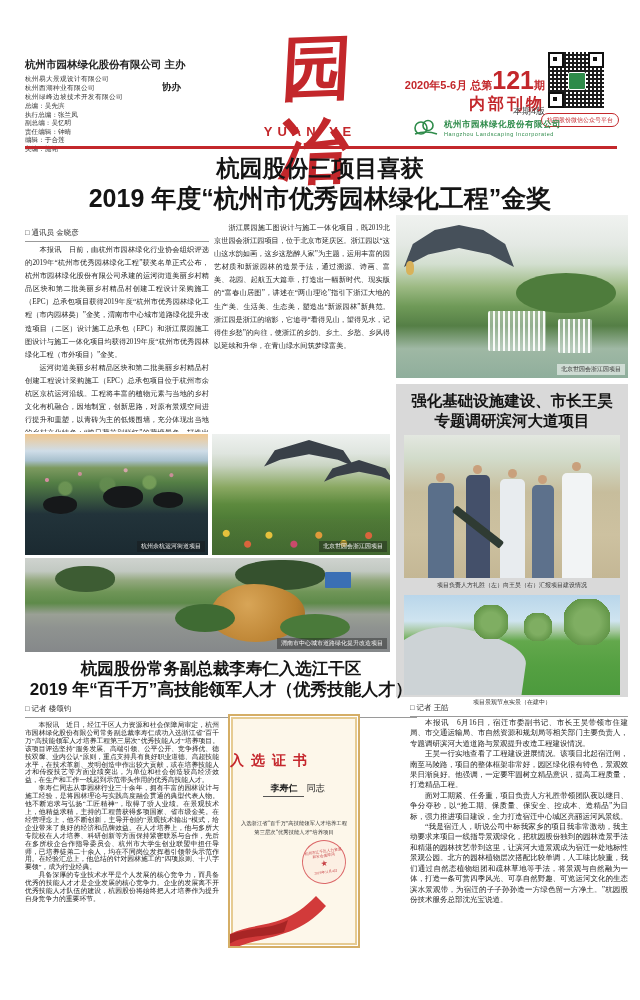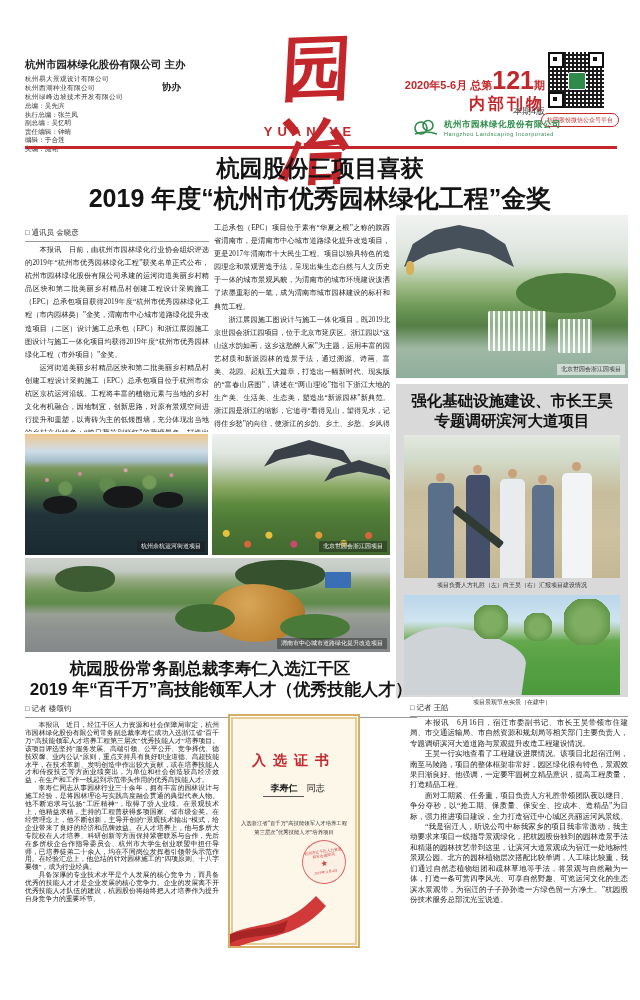--- a/index.html
+++ b/index.html
@@ -101,21 +101,21 @@
 
   
   .gray-box{background:#d9d9d9;}
   .h2line{font-family:"Liberation Sans",sans-serif;font-weight:bold;font-size:15.5px;color:#141414;
         text-align:center;line-height:19.5px;}
   .gray-cap{font-size:6px;color:#333;text-align:center;font-family:"Liberation Sans",sans-serif;}
 
   
   .cert{background:#fdf7ea;border:2px solid #d5ae66;box-shadow:inset 0 0 0 1px #fff, inset 0 0 0 3px #e6cb92;
         overflow:hidden;}
-  .cert-title{color:#c5272d;font-weight:bold;font-size:14px;letter-spacing:7px;text-align:center;
+  .cert-title{color:#c5272d;font-weight:bold;font-size:14px;letter-spacing:7px;
         font-family:"Liberation Serif",serif;}
   .cert-name-row{text-align:center;font-size:9px;color:#222;}
   .cert-name{display:inline-block;border-bottom:1px solid #555;padding:0 7px 1px;font-weight:bold;}
   .cert-line{font-size:5.8px;color:#333;text-align:center;line-height:9px;transform:scale(.92);}
   .stamp{position:absolute;right:12px;bottom:62px;width:42px;height:42px;border:1.5px solid rgba(205,45,52,.7);
         border-radius:50%;color:rgba(190,35,42,.85);display:flex;flex-direction:column;align-items:center;
         justify-content:center;text-align:center;transform:rotate(-8deg);background:rgba(230,120,120,.06);}
   .stamp-org{font-size:6px;line-height:6.5px;transform:scale(.62);width:150%;}
   .stamp-date{font-size:6px;transform:scale(.6);}
   .stamp-star{font-size:8px;line-height:8px;}
@@ -179,21 +179,20 @@
 
   <div class="abs byline" style="left:25px;top:228px;width:184px;">□ 通讯员  金晓彦</div>
 
   <div class="abs bodycol c1" style="left:25px;top:244px;width:184px;height:188px;">
     <p>本报讯　日前，由杭州市园林绿化行业协会组织评选的2019年“杭州市优秀园林绿化工程”获奖名单正式公布，杭州市园林绿化股份有限公司承建的运河街道美丽乡村精品区块和第二批美丽乡村精品村创建工程设计采购施工（EPC）总承包项目获得2019年度“杭州市优秀园林绿化工程（市内园林类）”金奖，渭南市中心城市道路绿化提升改造项目（二区）设计施工总承包（EPC）和浙江展园施工图设计与施工一体化项目均获得2019年度“杭州市优秀园林绿化工程（市外项目）”金奖。</p>
     <p>运河街道美丽乡村精品区块和第二批美丽乡村精品村创建工程设计采购施工（EPC）总承包项目位于杭州市余杭区京杭运河沿线。工程将丰富的植物元素与当地的乡村文化有机融合，因地制宜，创新思路，对原有景观空间进行提升和重塑，以青砖为主的低矮围墙，充分体现出当地的乡村文化特色；“映日荷花别样红”的荷塘景色，打造出运河环境人与自然和谐交融的景象；粉墙黛瓦的建筑立面再现运河古镇风情……一草一木别有风韵，一路一石特色分明，一幅美丽乡村的画卷在运河沿岸缓缓展现。</p>
 
   </div>
 
   <div class="abs bodycol c2" style="left:214px;top:222px;width:176px;height:210px;">
-    <p class="cont">工总承包（EPC）项目位于素有“华夏之根”之称的陕西省渭南市，是渭南市中心城市道路绿化提升改造项目，更是2017年渭南市十大民生工程。项目以独具特色的造园理念和景观营造手法，呈现出集生态自然与人文历史于一体的城市景观风貌，为渭南市的城市环境建设泼洒了浓墨重彩的一笔，成为渭南市城市园林建设的标杆和典范工程。</p>
     <p>浙江展园施工图设计与施工一体化项目，既2019北京世园会浙江园项目，位于北京市延庆区。浙江园以“这山这水韵如画，这乡这愁醉人家”为主题，运用丰富的园艺材质和新派园林的造景手法，通过溯源、诗画、富美、花园、起航五大篇章，打造出一幅新时代、现实版的“富春山居图”，讲述在“两山理论”指引下浙江大地的生产美、生活美、生态美，塑造出“新派园林”新典范。浙江园是浙江的缩影，它追寻“看得见山，望得见水，记得住乡愁”的向往，使浙江的乡韵、乡土、乡愁、乡风得以延续和升华，在青山绿水间筑梦绿富美。</p>
 
   </div>
 
   <div class="photo ph-lotus" style="left:25px;top:434px;width:183px;height:121px;">
     <div class="lotus-dots"></div>
     <div class="blob" style="left:18px;top:62px;width:34px;height:18px;"></div>
     <div class="blob" style="left:78px;top:52px;width:40px;height:22px;"></div>
     <div class="blob" style="left:128px;top:58px;width:30px;height:16px;"></div>
     <div class="photo-cap">杭州余杭运河街道项目</div>
@@ -254,21 +253,21 @@
   </div>
 
   <div class="abs byline" style="left:410px;top:703px;width:218px;">□ 记者  王皓</div>
   <div class="abs bodycol a3" style="left:410px;top:718px;width:218px;height:240px;">
     <p>本报讯　6月16日，宿迁市委副书记、市长王昊带领市住建局、市交通运输局、市自然资源和规划局等相关部门主要负责人，专题调研滨河大道道路与景观提升改造工程建设情况。</p>
     <p>王昊一行实地查看了工程建设进展情况。该项目北起宿迁闸，南至马陵路，项目的整体框架非常好，园区绿化很有特色，景观效果日渐良好。他强调，一定要牢固树立精品意识，提高工程质量，打造精品工程。</p>
     <p>面对工期紧、任务重，项目负责人方礼胜带领团队夜以继日、争分夺秒，以“抢工期、保质量、保安全、控成本、造精品”为目标，强力推进项目建设，全力打造宿迁中心城区亮丽运河风景线。</p>
     <p>“我是宿迁人，听说公司中标我家乡的项目我非常激动，我主动要求来项目一线指导景观绿化，把杭园股份独到的园林造景手法和精湛的园林技艺带到这里，让滨河大道景观成为宿迁一处地标性景观公园。北方的园林植物层次搭配比较单调，人工味比较重，我们通过自然态植物组团和疏林草地等手法，将景观与自然融为一体，打造一条可赏四季风光、可享自然野趣、可览运河文化的生态滨水景观带，为宿迁的子子孙孙造一方绿色留一方净土。”杭园股份技术服务总部沈光宝说道。</p>
   </div>
 
-  <div class="abs h3line" style="left:14px;top:658px;width:392px;">杭园股份常务副总裁李寿仁入选江干区</div>
+  <div class="abs h3line" style="left:25px;top:658px;width:392px;">杭园股份常务副总裁李寿仁入选江干区</div>
   <div class="abs h3line" style="left:25px;top:679px;width:392px;font-size:17px;">2019 年“百千万”高技能领军人才（优秀技能人才）</div>
 
   <div class="abs byline" style="left:25px;top:704px;width:392px;">□ 记者  楼颂钧</div>
 
   <div class="abs bodycol a2" style="left:25px;top:721px;width:194px;height:197px;">
     <p>本报讯　近日，经江干区人力资源和社会保障局审定，杭州市园林绿化股份有限公司常务副总裁李寿仁成功入选浙江省“百千万”高技能领军人才培养工程第三层次“优秀技能人才”培养项目。该项目评选坚持“服务发展、高端引领、公平公开、竞争择优、德技双馨、业内公认”原则，重点支持具有良好职业道德、高超技能水平，在技术革新、发明创造中作出较大贡献，或在培养技能人才和传授技艺等方面业绩突出，为单位和社会创造较高经济效益，在生产和工作一线起到示范带头作用的优秀高技能人才。</p>
     <p>李寿仁同志从事园林行业三十余年，拥有丰富的园林设计与施工经验，是将园林理论与实践高度融会贯通的典型代表人物。他不断追求与弘扬“工匠精神”，取得了骄人业绩。在景观技术上，他精益求精，主持的工程曾获得多项国家、省市级金奖。在经营理念上，他不断创新，主导开创的“景观技术输出”模式，给企业带来了良好的经济和品牌效益。在人才培养上，他与多所大专院校在人才培养、科研创新等方面保持紧密联系与合作，先后在多所校企合作指导委员会、杭州市大学生创业联盟中担任导师，已培养徒弟二十余人，均在不同岗位发挥着引领带头示范作用。在经验汇总上，他总结的针对园林施工的“四项原则、十八字要领”，成为行业经典。</p>
     <p>具备深厚的专业技术水平是个人发展的核心竞争力，而具备优秀的技能人才才是企业发展的核心竞争力。企业的发展离不开优秀技能人才队伍的建设，杭园股份将始终把人才培养作为提升自身竞争力的重要环节。</p>
   </div>
 

